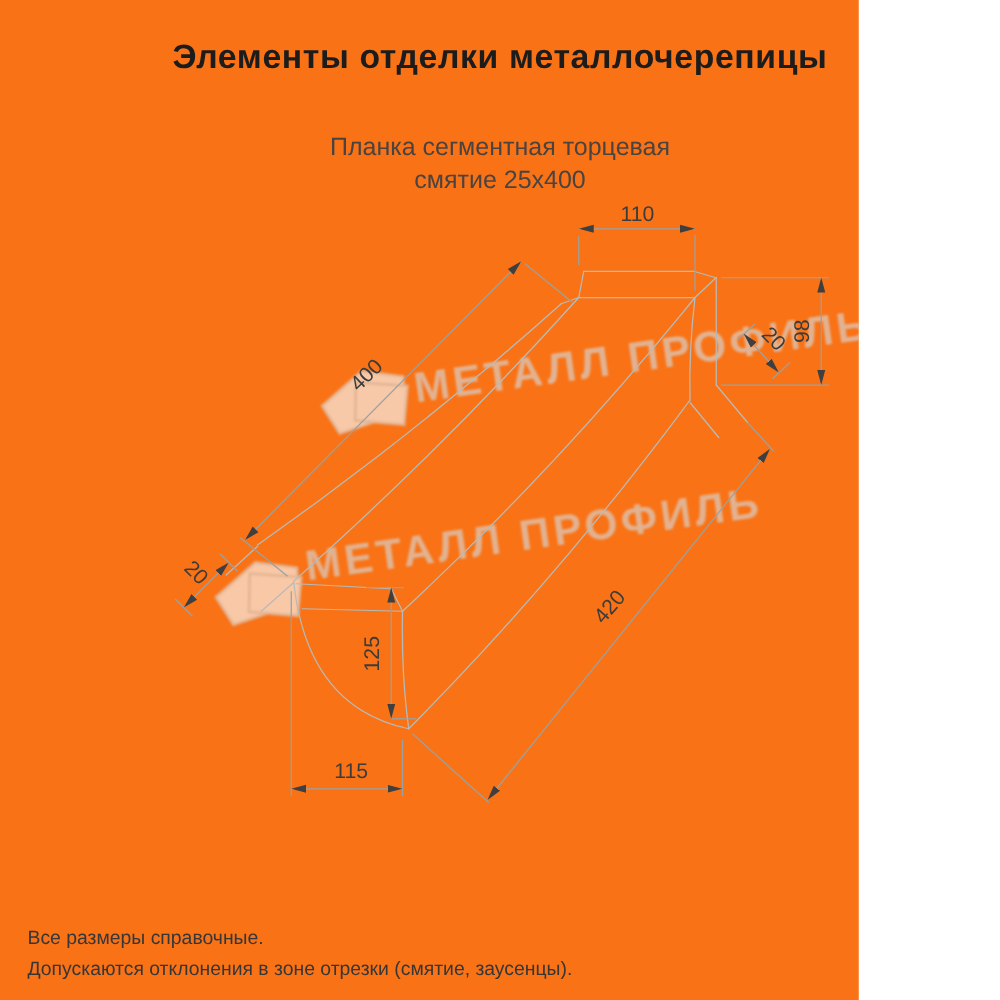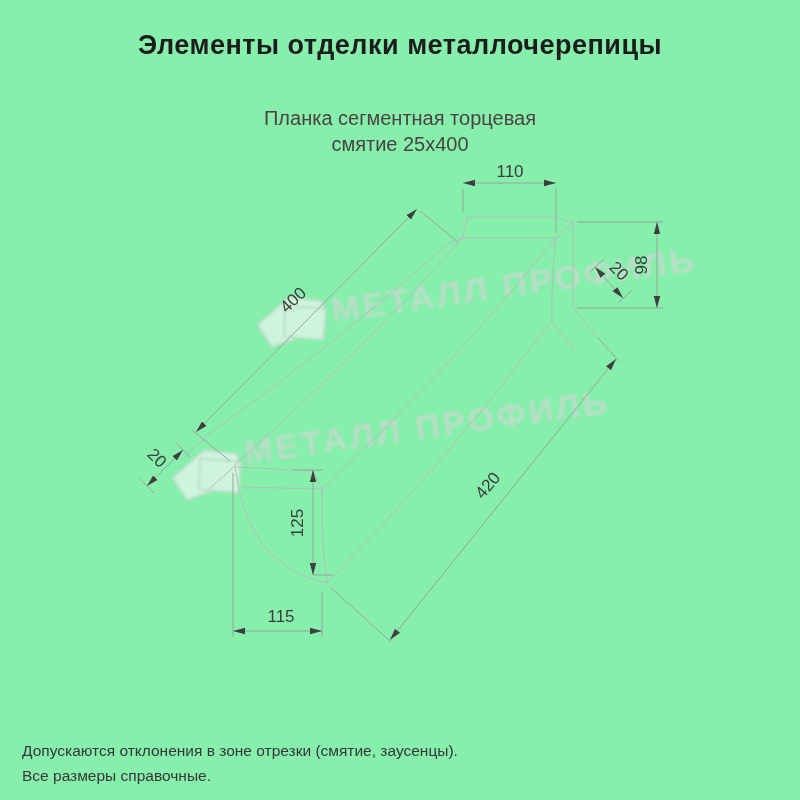--- a/index.html
+++ b/index.html
@@ -1,16 +1,16 @@
 <!DOCTYPE html>
 <html><head>
 <meta charset="utf-8">
 <style>
   html,body{margin:0;padding:0;background:#ffffff;}
-  #stage{position:relative;width:800px;height:800px;background:#86efac;overflow:hidden;
+  #stage{position:relative;width:687px;height:800px;background:#f97316;overflow:hidden;
          font-family:"Liberation Sans", sans-serif;}
   .page-title{position:absolute;top:30px;left:0;width:800px;text-align:center;
               font-size:27px;font-weight:bold;color:#1c1c1c;letter-spacing:0.5px;}
   .subtitle{position:absolute;top:105px;left:0;width:800px;text-align:center;
             font-size:20px;color:#4a4340;line-height:26px;}
   .footnotes{position:absolute;left:22px;top:738px;font-size:15.5px;color:#363636;line-height:25px;}
   svg{position:absolute;left:0;top:0;}
   .p{stroke:#b7bbb9;stroke-width:1;fill:none;stroke-linecap:round;}
   .dl{stroke:#9ba1a0;stroke-width:1;fill:none;}
   .dt{fill:#3c3c3c;font-size:17px;font-family:"Liberation Sans",sans-serif;}
@@ -128,17 +128,17 @@
       <text class="dt" transform="translate(615,275) rotate(45)">20</text>
       <text class="dt" transform="translate(297,304) rotate(-44)">400</text>
       <text class="dt" transform="translate(153,462) rotate(45)">20</text>
       <text class="dt" transform="translate(303,523) rotate(-90)">125</text>
       <text class="dt" x="281" y="622">115</text>
       <text class="dt" transform="translate(492,489) rotate(-49)">420</text>
     </g>
   </svg>
 
   <div class="footnotes">
+    <div>Все размеры справочные.</div>
     <div>Допускаются отклонения в зоне отрезки (смятие, заусенцы).</div>
-    <div>Все размеры справочные.</div>
   </div>
 
 </div>
 
 </body></html>

